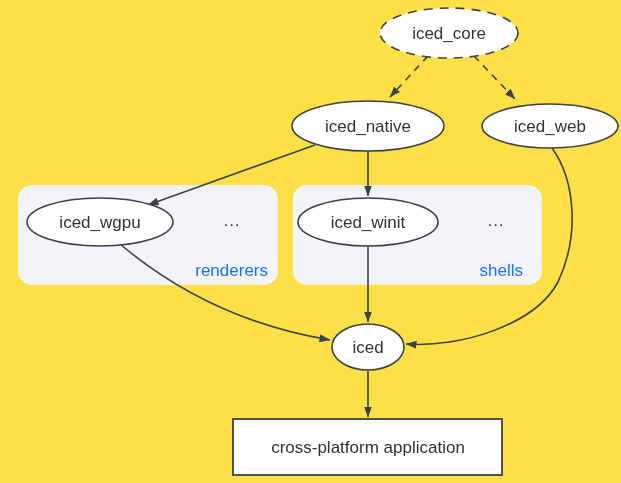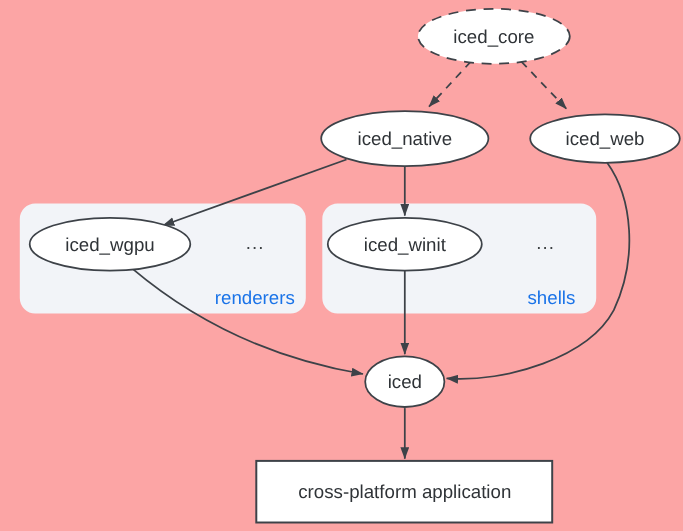--- a/index.html
+++ b/index.html
@@ -8,21 +8,21 @@
     background: #ffffff;
     width: 621px;
     height: 483px;
     overflow: hidden;
     font-family: "Liberation Sans", sans-serif;
   }
   .canvas {
     position: relative;
     width: 621px;
     height: 483px;
-    background: #fca5a5;
+    background: #fde047;
   }
   svg { display: block; }
   .node-ellipse {
     fill: #ffffff;
     stroke: #3d4248;
     stroke-width: 1.6;
   }
   .node-ellipse.dashed {
     stroke-dasharray: 9 7;
   }

